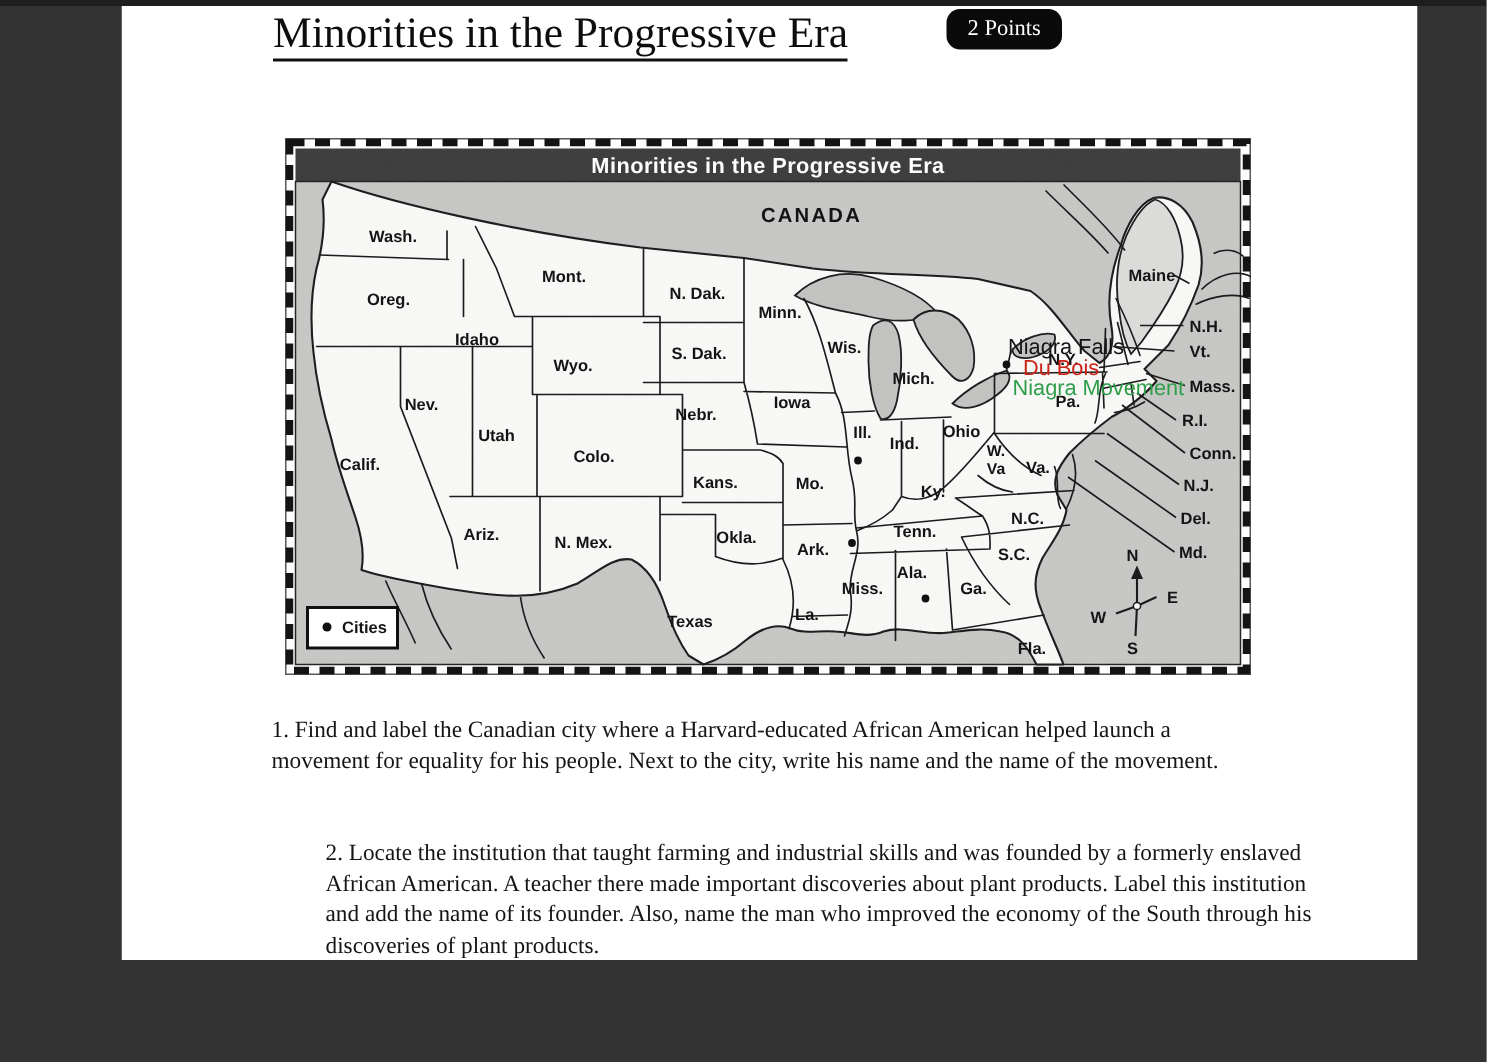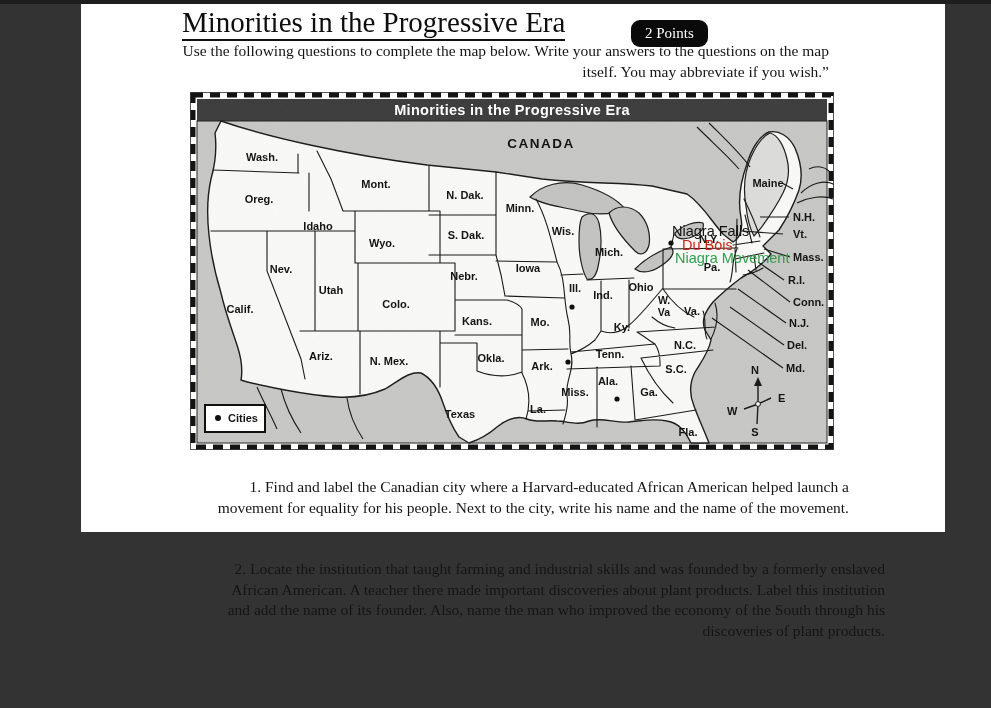--- a/index.html
+++ b/index.html
@@ -2,29 +2,29 @@
 <html><head>
 <meta charset="utf-8">
 <style>
   html,body{margin:0;padding:0;}
   body{
     width:991px;height:708px;position:relative;overflow:hidden;
     background:#333333;font-family:"Liberation Serif",serif;
   }
   .top-bar{position:absolute;left:0;top:0;width:991px;height:4px;background:#1e1e1e;}
   .page{
-    position:absolute;left:81px;top:4px;width:864px;height:528px;background:#ffffff;text-align:right;
+    position:absolute;left:81px;top:4px;width:864px;height:636px;background:#ffffff;
   }
   .doc-title{
     position:absolute;left:101px;top:0px;
     font-size:29px;color:#0d0d0d;line-height:36px;white-space:nowrap;
   }
   .doc-title span{border-bottom:2px solid #111;padding-bottom:1px;}
   .points-badge{
-    position:absolute;left:550px;top:16px;height:27px;line-height:27px;
+    position:absolute;left:550px;top:2px;height:27px;line-height:27px;
     background:#0a0a0a;color:#ffffff;border-radius:9px;padding:0 14px;
     font-size:15px;white-space:nowrap;
   }
   .instructions{
     position:absolute;left:100px;top:37px;width:648px;
     font-size:15.5px;line-height:20.5px;color:#151515;
   }
   .map-figure{position:absolute;left:109px;top:88px;width:644px;height:358px;}
   .question{
     position:absolute;left:100px;width:668px;
@@ -45,21 +45,20 @@
 <body>
 
 <div class="top-bar"></div>
 
 <div class="page">
 
   <div class="doc-title"><span>Minorities in the Progressive Era</span></div>
 
   <div class="points-badge">2 Points</div>
 
-  <div class="instructions">Use the following questions to complete the map below. Write your answers to the questions on the map itself. You may abbreviate if you wish.”</div>
 
   <div class="map-figure">
     <svg width="644" height="358" viewBox="0 0 644 358">
       <defs>
         <filter id="grain">
           <feTurbulence type="fractalNoise" baseFrequency="0.85" numOctaves="2" stitchTiles="stitch"></feTurbulence>
           <feColorMatrix type="saturate" values="0"></feColorMatrix>
           <feComponentTransfer>
               <feFuncA type="linear" slope="0.10" intercept="0"></feFuncA>
             </feComponentTransfer>

